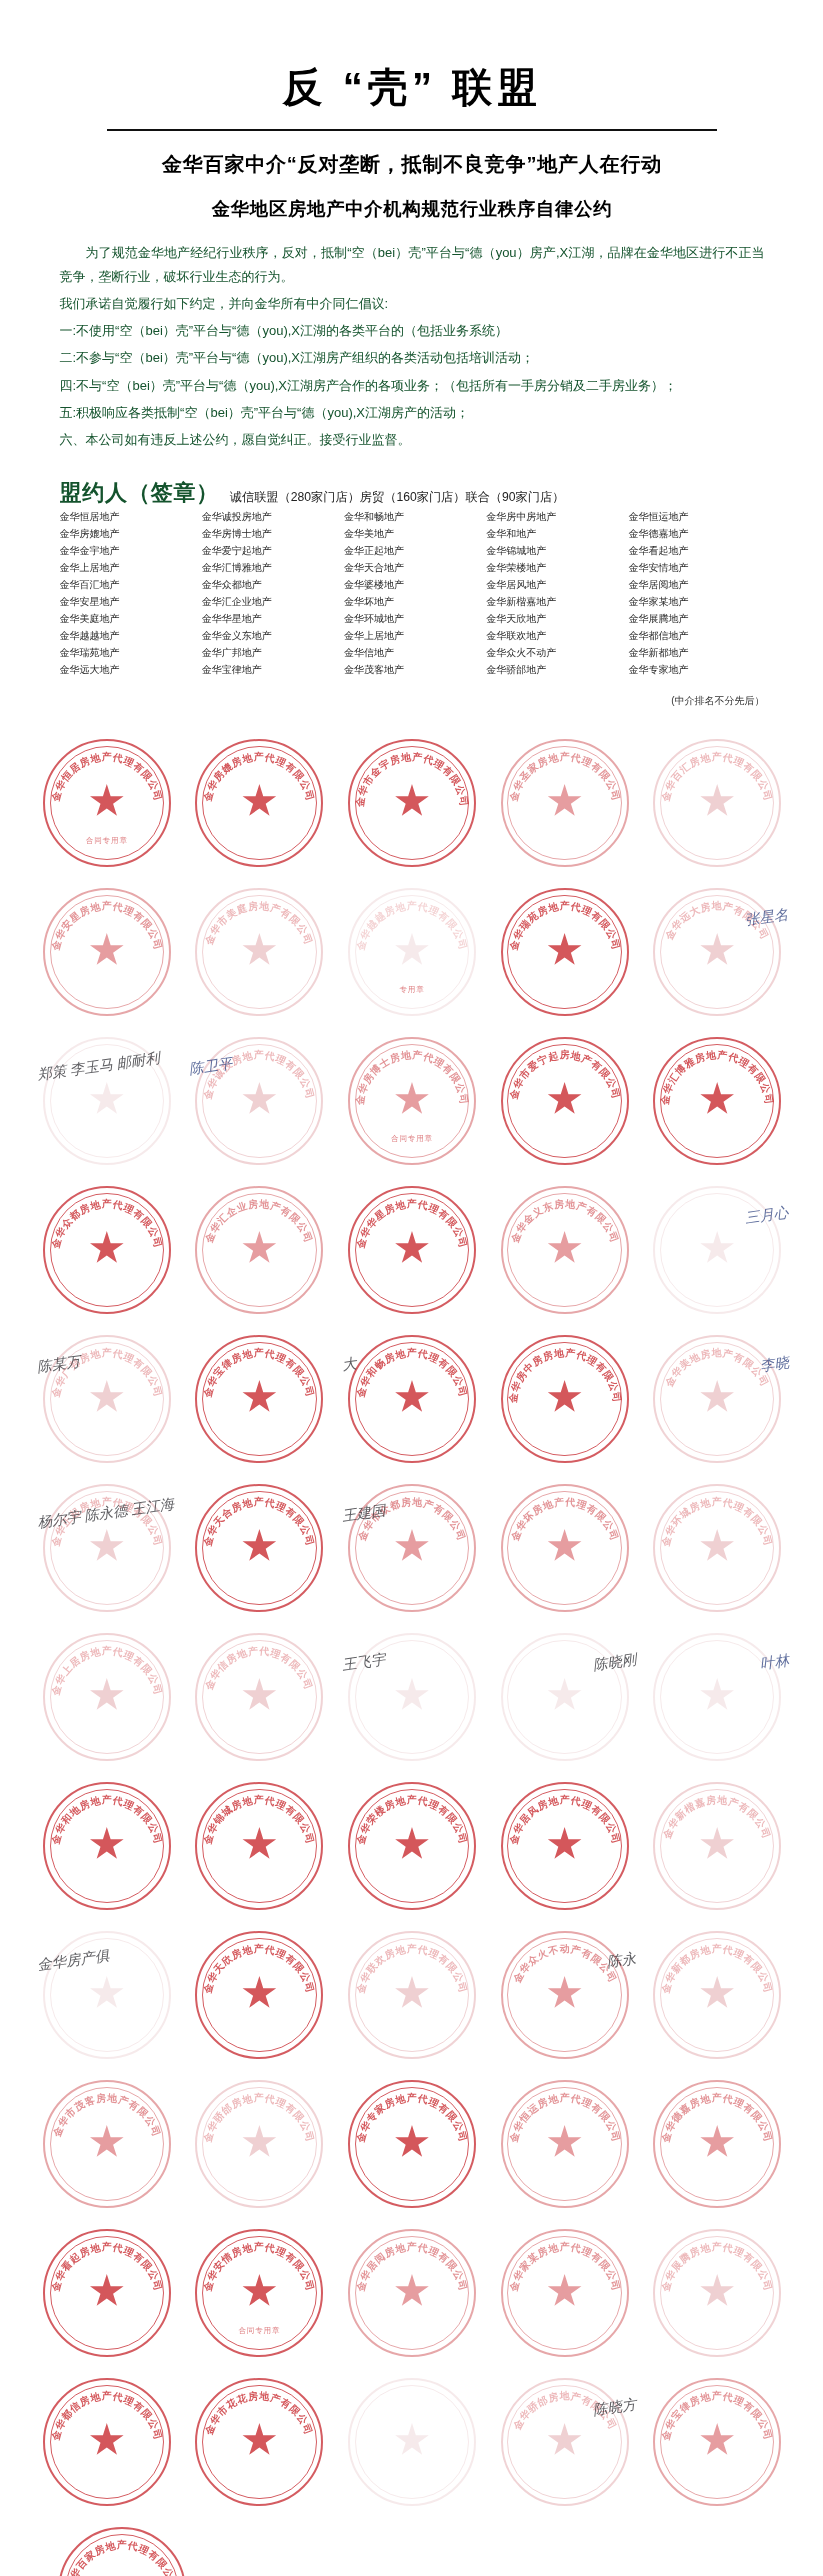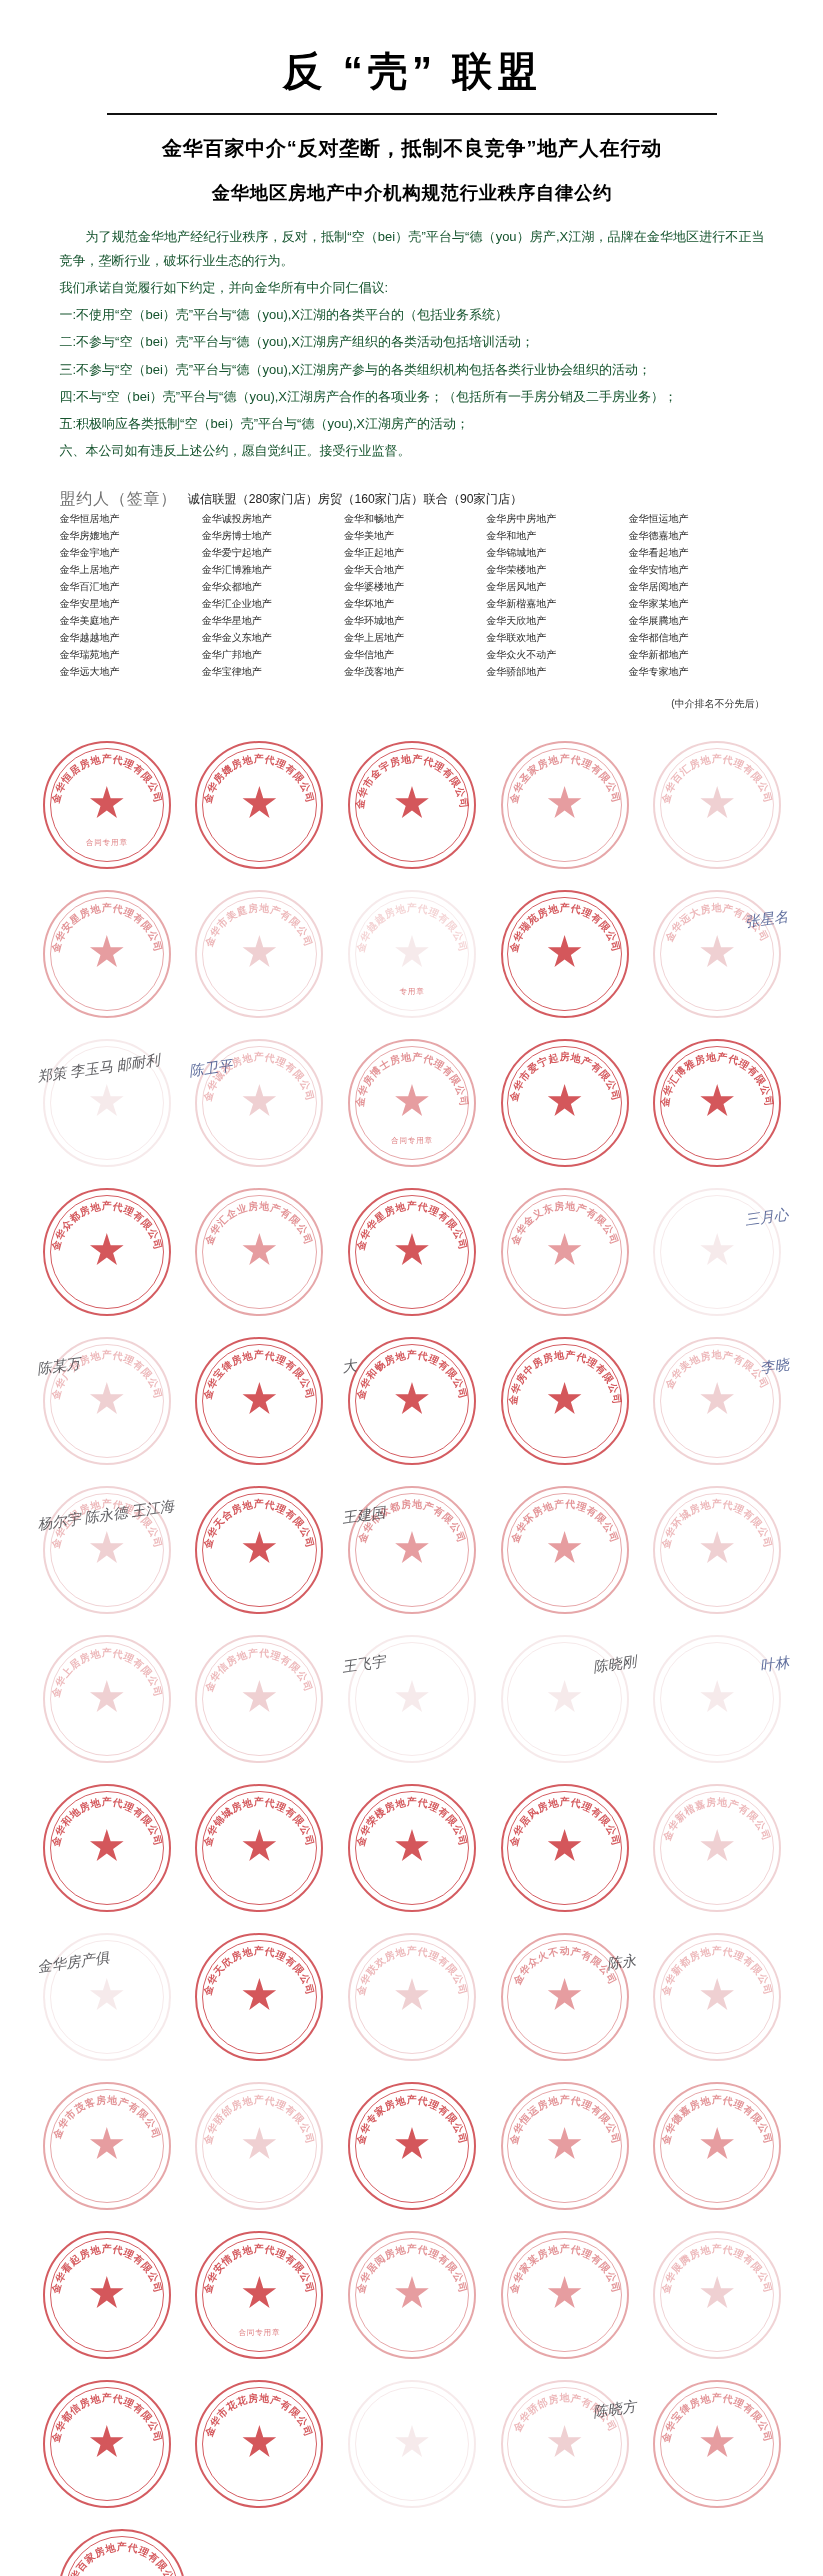--- a/index.html
+++ b/index.html
@@ -21,21 +21,21 @@
     box-sizing: border-box;
     padding: 0 0 30.5px 0;
   }
 
   
   .main-title {
     text-align: center;
     font-size: 40px;
     font-weight: bold;
     letter-spacing: 4.6px;
-    padding-top: 44px;
+    padding-top: 60px;
     padding-bottom: 7.6px;
     color: #000;
   }
   .rule {
     width: 610px;
     margin: 6.1px auto 0 auto;
     border-bottom: 2.3px solid #111;
   }
   .subtitle-1 {
     text-align: center;
@@ -72,23 +72,23 @@
 
   
   .sign-head {
     width: 705px;
     margin: 26px auto 0 auto;
     display: flex;
     align-items: flex-end;
     gap: 10.7px;
   }
   .sign-head .label {
-    font-size: 16px;
-    font-weight: normal;
-    color: #737373;
+    font-size: 22px;
+    font-weight: bold;
+    color: #14532d;
     letter-spacing: 0.8px;
   }
   .sign-head .sub {
     font-size: 12.2px;
     color: #222;
     padding-bottom: 2.3px;
   }
 
   
   .company-grid {
@@ -224,21 +224,20 @@
   <div class="main-title">反 “壳” 联盟</div>
   <div class="rule"></div>
   <div class="subtitle-1">金华百家中介“反对垄断，抵制不良竞争”地产人在行动</div>
   <div class="subtitle-2">金华地区房地产中介机构规范行业秩序自律公约</div>
 
   <div class="body-block">
     <p class="indent">为了规范金华地产经纪行业秩序，反对，抵制“空（bei）壳”平台与“德（you）房产,X江湖，品牌在金华地区进行不正当竞争，垄断行业，破坏行业生态的行为。</p>
     <p>我们承诺自觉履行如下约定，并向金华所有中介同仁倡议:</p>
     <p>一:不使用“空（bei）壳”平台与“德（you),X江湖的各类平台的（包括业务系统）</p>
     <p>二:不参与“空（bei）壳”平台与“德（you),X江湖房产组织的各类活动包括培训活动；</p>
-    <p>三:不参与“空（bei）壳”平台与“德（you),X江湖房产参与的各类组织机构包括各类行业协会组织的活动；</p>
     <p>四:不与“空（bei）壳”平台与“德（you),X江湖房产合作的各项业务；（包括所有一手房分销及二手房业务）；</p>
     <p>五:积极响应各类抵制“空（bei）壳”平台与“德（you),X江湖房产的活动；</p>
     <p>六、本公司如有违反上述公约，愿自觉纠正。接受行业监督。</p>
   </div>
 
   <div class="sign-head">
     <span class="label">盟约人（签章）</span>
     <span class="sub">诚信联盟（280家门店）房贸（160家门店）联合（90家门店）</span>
   </div>
 

